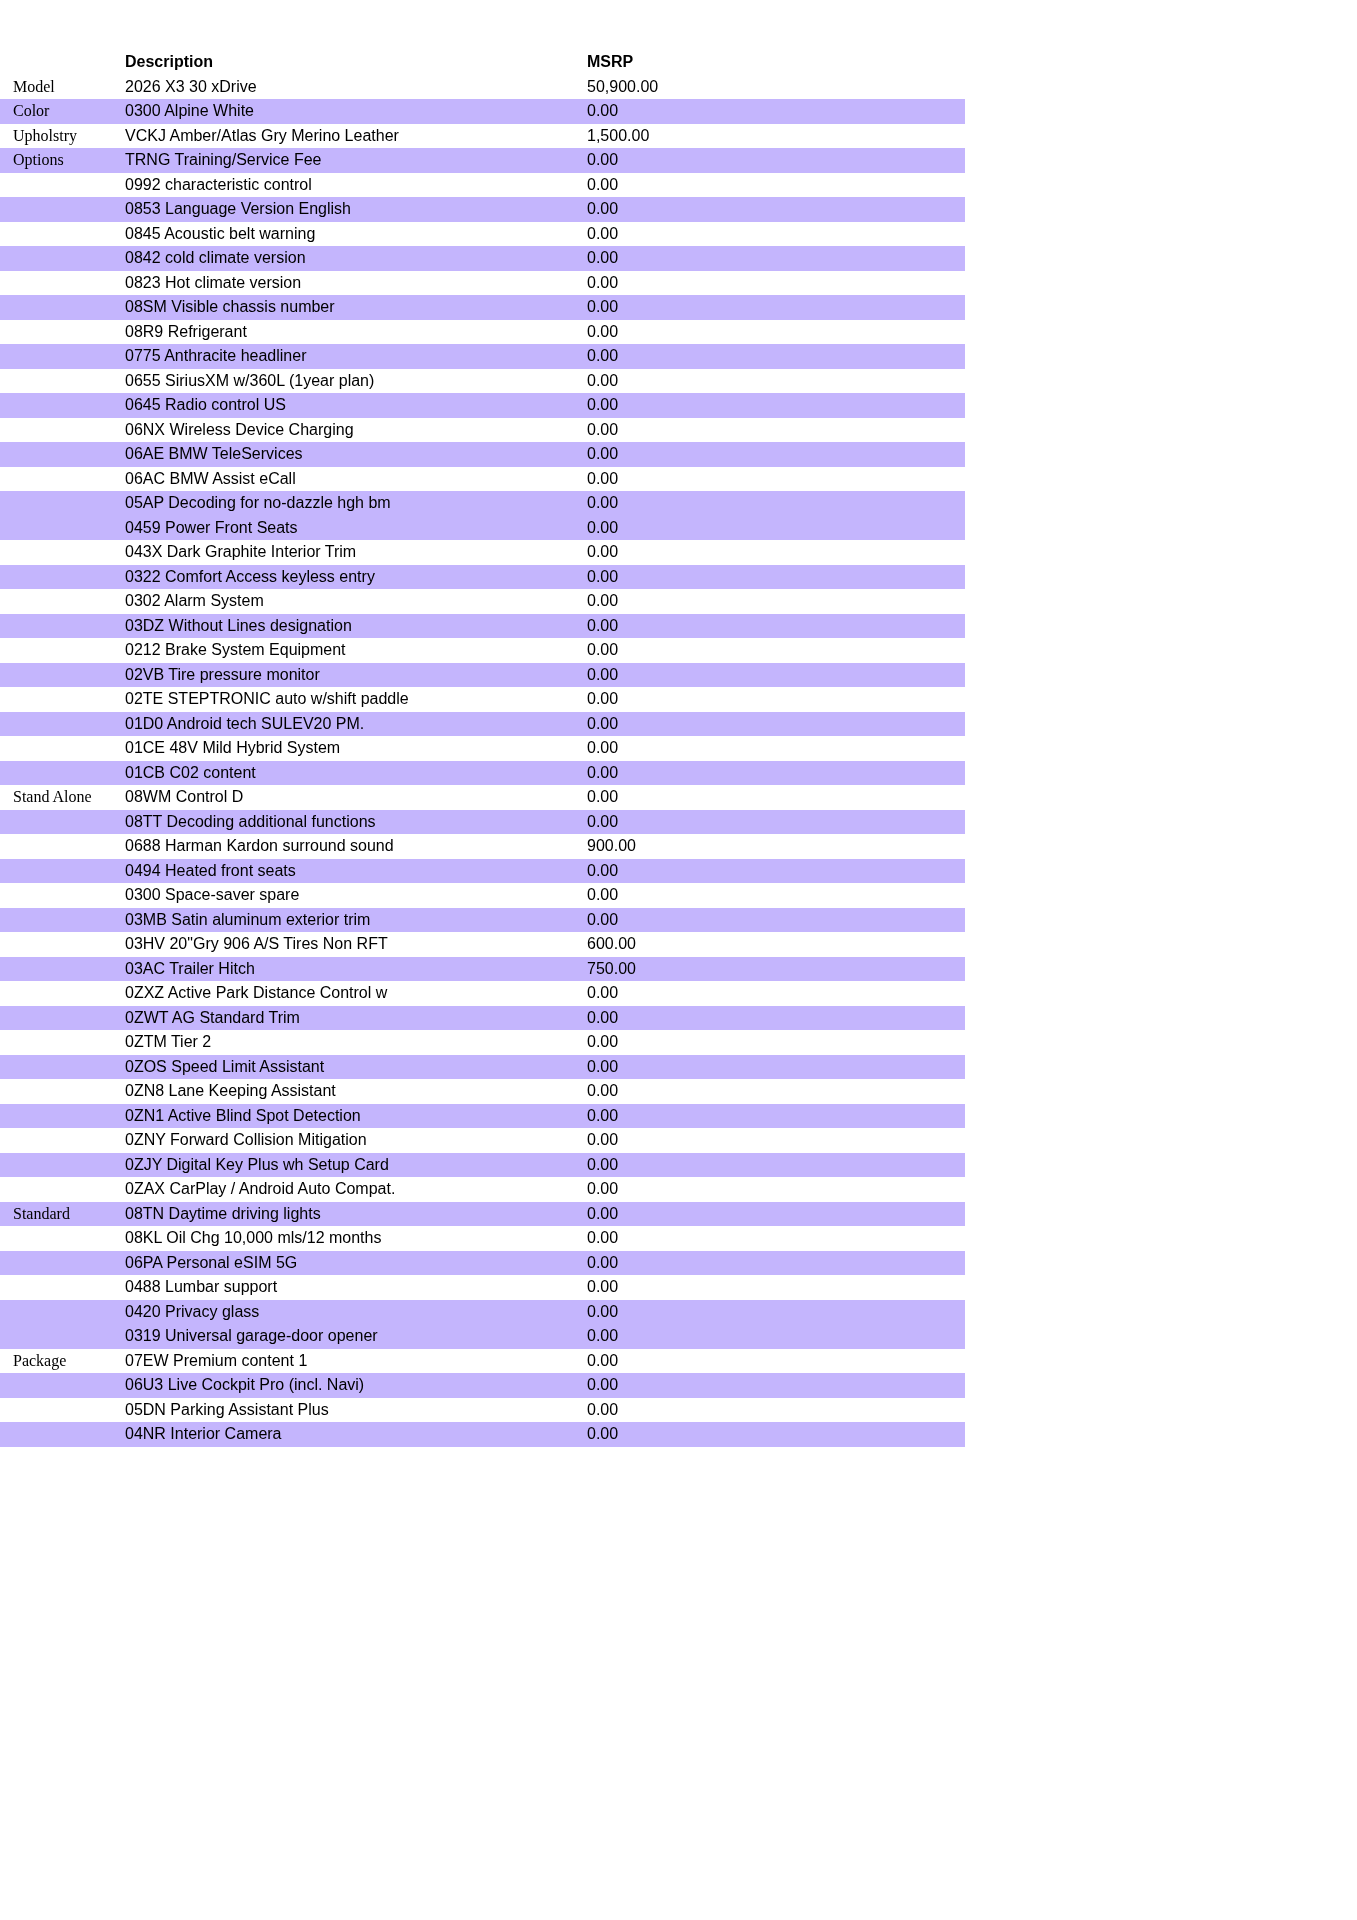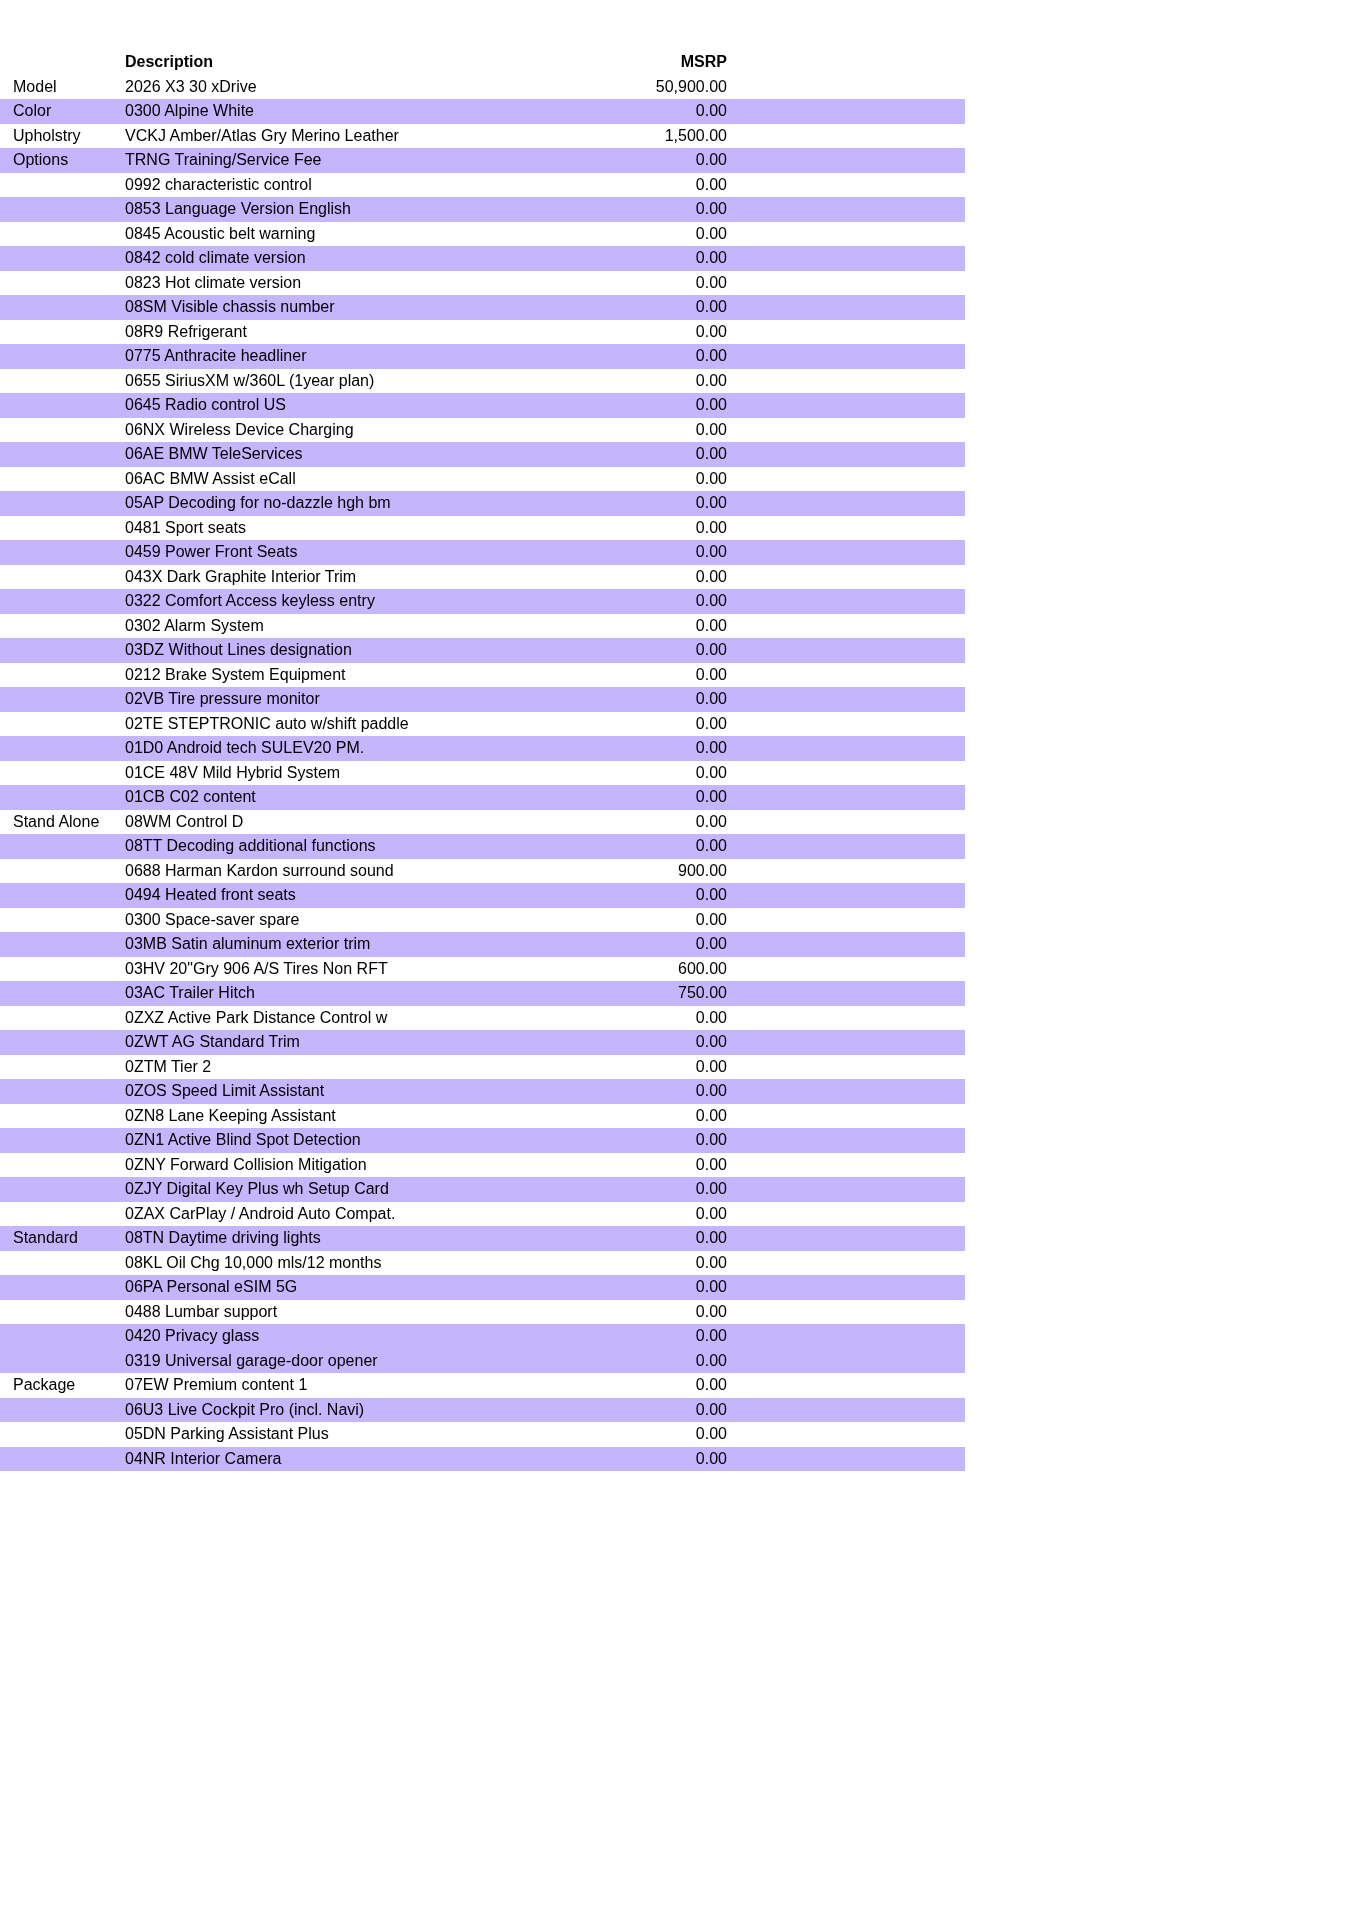--- a/index.html
+++ b/index.html
@@ -22,23 +22,23 @@
   th, td {
     height: 24.5px;
     padding: 0;
     vertical-align: middle;
     text-align: left;
     font-weight: normal;
     white-space: nowrap;
     overflow: hidden;
   }
   thead th { font-weight: bold; }
-  .col-cat   { width: 125px; padding-left: 13px; }
+  .col-cat   { width: 125px; padding-left: 13px; font-family: Liberation Serif, serif; }
   .col-desc  { width: 462px; }
-  .col-msrp  { width: 140px; text-align: right; }
+  .col-msrp  { width: 140px; text-align: left; }
   .col-spacer{ width: 238px; }
   tr.shaded  { background: #c4b5fd; }
 </style>
 </head>
 <body>
 
 <div class="sheet">
   <table class="pricing">
     <thead>
       <tr>
@@ -150,26 +150,20 @@
           <td class="col-desc">06AC BMW Assist eCall</td>
           <td class="col-msrp">0.00</td>
           <td class="col-spacer"></td>
         </tr>
         <tr class="shaded">
           <td class="col-cat"></td>
           <td class="col-desc">05AP Decoding for no-dazzle hgh bm</td>
           <td class="col-msrp">0.00</td>
           <td class="col-spacer"></td>
         </tr>
-        <tr>
-          <td class="col-cat"></td>
-          <td class="col-desc">0481 Sport seats</td>
-          <td class="col-msrp">0.00</td>
-          <td class="col-spacer"></td>
-        </tr>
         <tr class="shaded">
           <td class="col-cat"></td>
           <td class="col-desc">0459 Power Front Seats</td>
           <td class="col-msrp">0.00</td>
           <td class="col-spacer"></td>
         </tr>
         <tr>
           <td class="col-cat"></td>
           <td class="col-desc">043X Dark Graphite Interior Trim</td>
           <td class="col-msrp">0.00</td>

